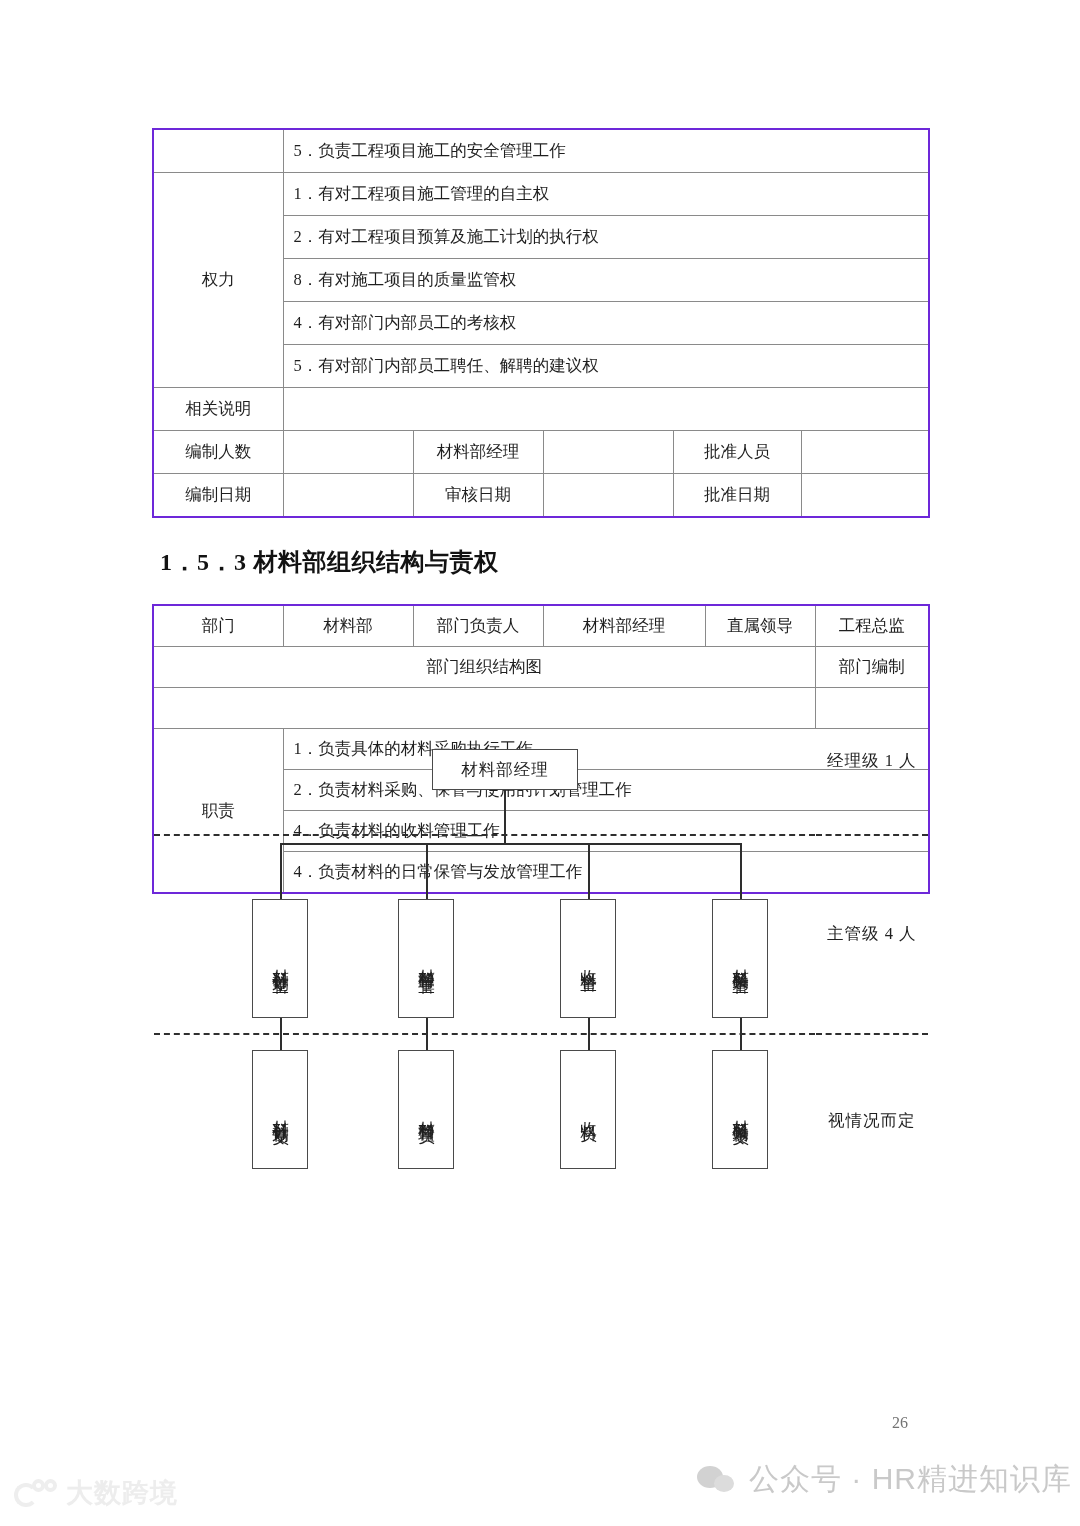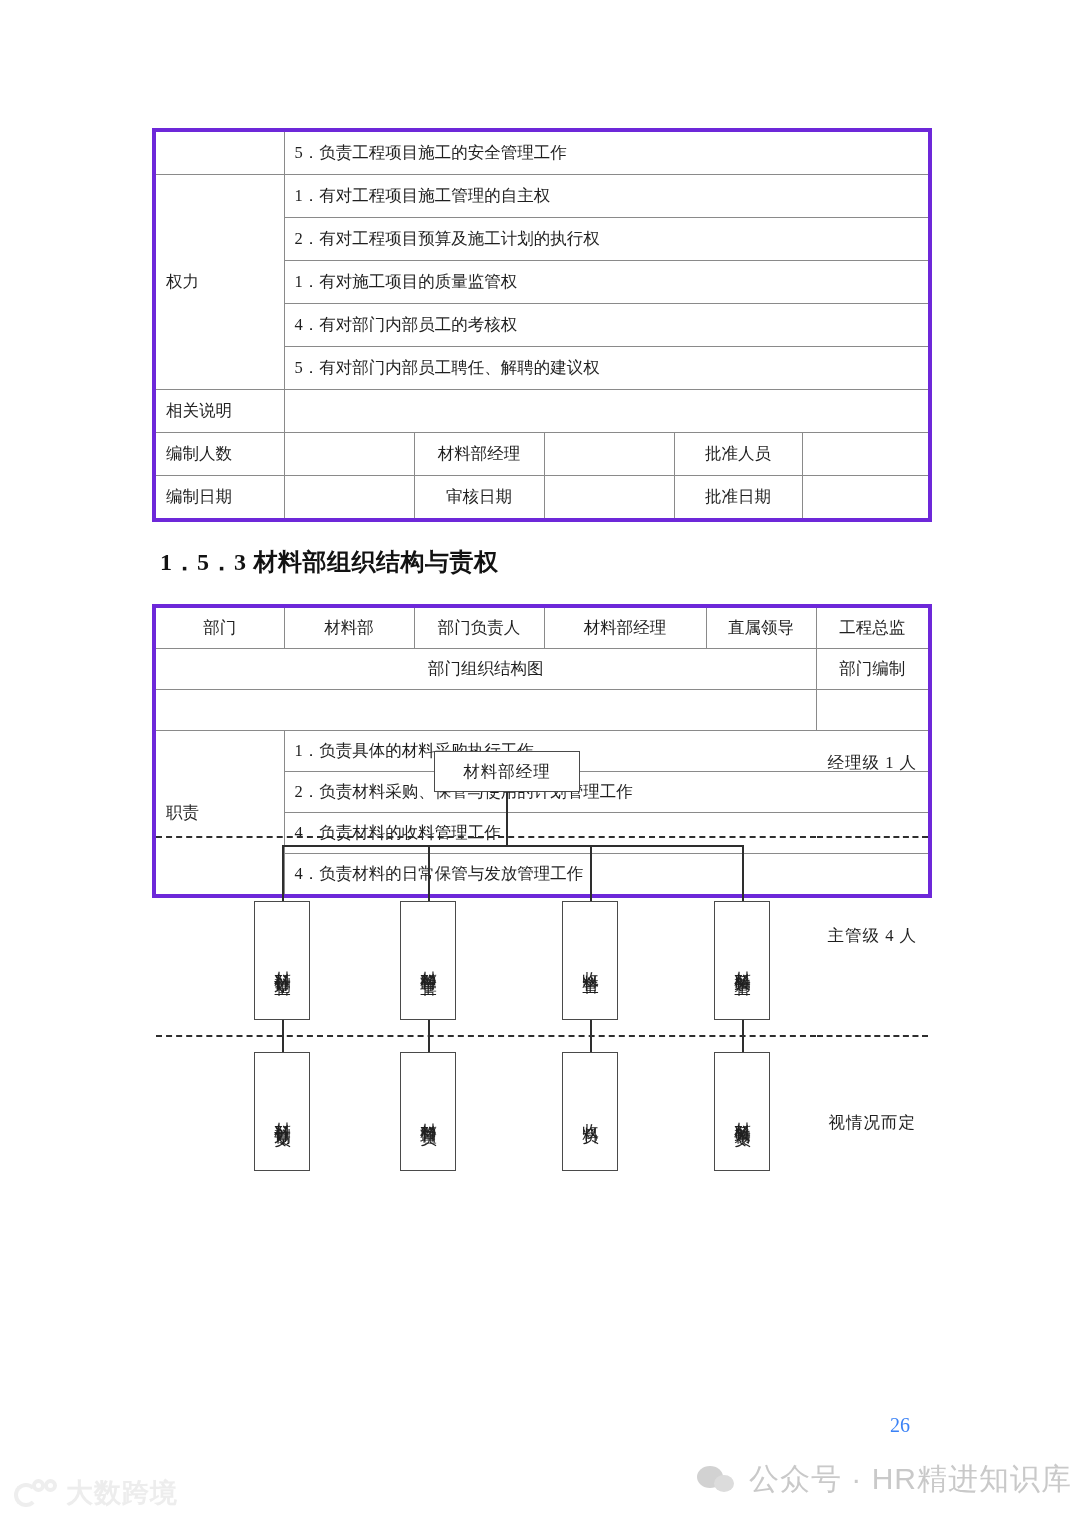--- a/index.html
+++ b/index.html
@@ -21,32 +21,32 @@
     left: 0; top: 0;
     width: 1080px;
     height: 1526px;
   }
 
   
   table.doc {
     border-collapse: collapse;
     table-layout: fixed;
     position: absolute;
-    border: 4px solid #6d28d9;
+    border: 2px solid #6d28d9;
   }
   table.doc td {
     border: 1px solid #8a8a8a;
     padding: 0 10px;
     font-size: 16.5px;
     line-height: 1.45;
     vertical-align: middle;
     color: #1f1f1f;
   }
   td.ctr { text-align: center; }
-  td.lbl { }
+  td.lbl { text-align: center; }
   td.item { text-align: left; padding-left: 22px; }
   td.blank { }
 
   
   #table1 {
     left: 152px;
     top: 128px;
     width: 776px;
   }
   #table1 td { height: 42px; }
@@ -144,22 +144,22 @@
     justify-content: center;
   }
 
   
   .pageno {
     position: absolute;
     left: 0;
     top: 1414px;
     width: 1080px;
     text-align: center;
-    font-size: 20px;
-    color: #3b82f6;
+    font-size: 16px;
+    color: #737373;
     padding-left: 720px;
     box-sizing: border-box;
   }
   .wm-right {
     position: absolute;
     left: 697px;
     top: 1459px;
     display: flex;
     align-items: center;
     gap: 12px;
@@ -233,21 +233,21 @@
         <td class="item" colspan="5">5．负责工程项目施工的安全管理工作</td>
       </tr>
       <tr>
         <td class="lbl" rowspan="5">权力</td>
         <td class="item" colspan="5">1．有对工程项目施工管理的自主权</td>
       </tr>
       <tr>
         <td class="item" colspan="5">2．有对工程项目预算及施工计划的执行权</td>
       </tr>
       <tr>
-        <td class="item" colspan="5">1．有对施工项目的质量监管权</td>
+        <td class="item" colspan="5">8．有对施工项目的质量监管权</td>
       </tr>
       <tr>
         <td class="item" colspan="5">4．有对部门内部员工的考核权</td>
       </tr>
       <tr>
         <td class="item" colspan="5">5．有对部门内部员工聘任、解聘的建议权</td>
       </tr>
       <tr>
         <td class="lbl">相关说明</td>
         <td class="blank" colspan="5"></td>

